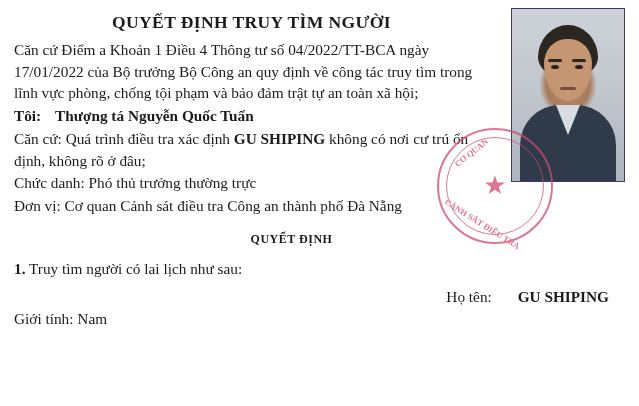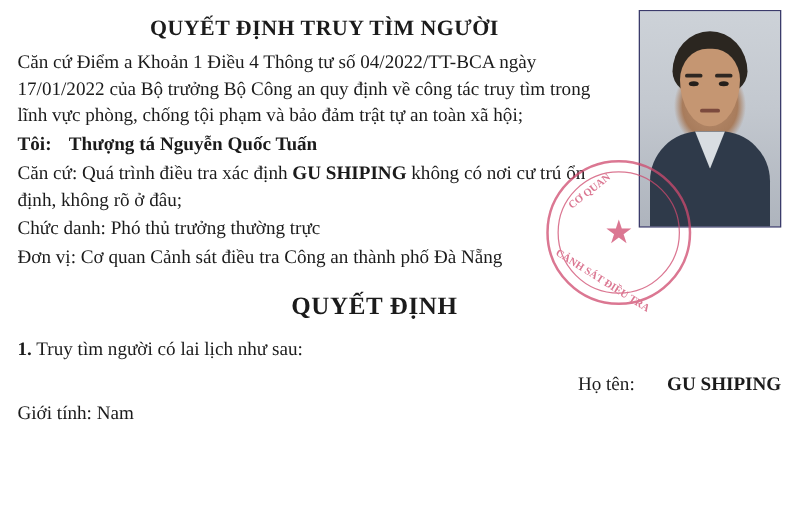--- a/index.html
+++ b/index.html
@@ -14,21 +14,21 @@
     color: #1b1b1b;
     overflow: hidden;
     position: relative;
   }
 
   .page {
     position: relative;
     width: 639px;
     height: 406px;
     box-sizing: border-box;
-    padding: 8px 14px 0 14px;
+    padding: 8px 30px 0 14px;
   }
 
   .doc-title {
     text-align: center;
     font-weight: bold;
     font-size: 17.5px;
     letter-spacing: 0.4px;
     margin: 4px 0 6px 0;
     padding-right: 120px;
   }
@@ -157,21 +157,21 @@
     transform-origin: 0 0;
     font-size: 8.5px;
     font-weight: bold;
     color: #cf4a6e;
     white-space: nowrap;
   }
 
   .section-title {
     text-align: center;
     font-weight: bold;
-    font-size: 20px;
+    font-size: 12px;
     letter-spacing: 0.5px;
     margin: 14px 0 10px 0;
     padding-right: 40px;
   }
 
   .redact {
     display: inline-block;
     vertical-align: -2px;
     background: linear-gradient(90deg, #cfd4da, #c7ccd3);
     border-radius: 1px;

